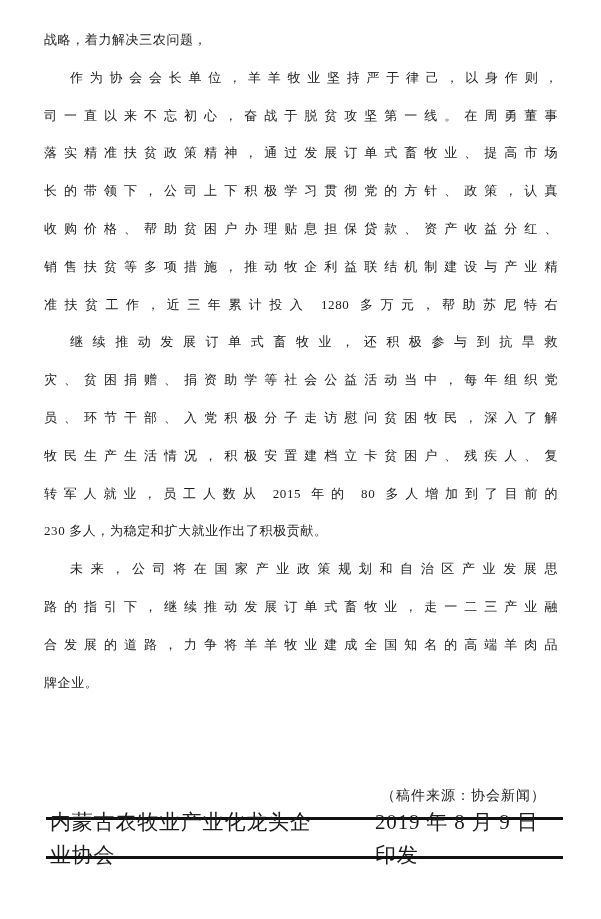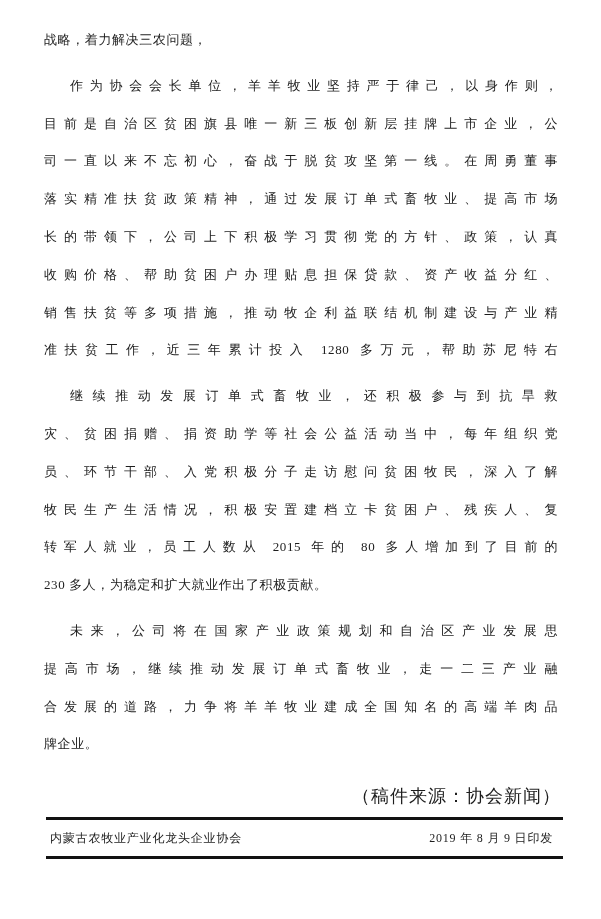--- a/index.html
+++ b/index.html
@@ -25,29 +25,29 @@
     line-height: 37.8px;
     font-size: 13px;
     letter-spacing: 0.6px;
     text-align: left;
   }
   .line.j {
     text-align: justify;
     text-align-last: justify;
     text-justify: distribute;
   }
-  .line.indent { text-indent: 2em; margin-top: 8px; }
+  .line.indent { text-indent: 2em; }
   .source-line {
     position: absolute;
-    left: 59px;
+    left: 44px;
     top: 783px;
     width: 514px;
     height: 26px;
     line-height: 26px;
-    font-size: 18px;
+    font-size: 14px;
     letter-spacing: 1px;
     text-align: right;
     padding-right: 12px;
   }
   .rule {
     position: absolute;
     left: 46px;
     width: 517px;
     height: 2.5px;
     background: #121212;
@@ -57,21 +57,21 @@
   .footer-row {
     position: absolute;
     left: 46px;
     top: 822px;
     width: 517px;
     height: 33px;
     line-height: 33px;
     display: flex;
     justify-content: space-between;
     align-items: center;
-    font-size: 12px;
+    font-size: 21px;
     letter-spacing: 0.8px;
     gap: 44px;
   }
   .footer-issuer { padding-left: 4px; }
   .footer-date { padding-right: 10px; }
   .page-number {
     position: absolute;
     left: 0;
     top: 923px;
     width: 100%;
@@ -82,35 +82,34 @@
   }
 </style>
 </head>
 <body>
 
 <div class="page">
 
   <div class="body-text">
       <div class="line">战略，着力解决三农问题，</div>
       <div class="line j indent">作为协会会长单位，羊羊牧业坚持严于律己，以身作则，</div>
-      <div class="line j">目前是自治区贫困旗县唯一新三板创新层挂牌上市企业，公</div>
       <div class="line j">司一直以来不忘初心，奋战于脱贫攻坚第一线。在周勇董事</div>
       <div class="line j">落实精准扶贫政策精神，通过发展订单式畜牧业、提高市场</div>
       <div class="line j">长的带领下，公司上下积极学习贯彻党的方针、政策，认真</div>
       <div class="line j">收购价格、帮助贫困户办理贴息担保贷款、资产收益分红、</div>
       <div class="line j">销售扶贫等多项措施，推动牧企利益联结机制建设与产业精</div>
       <div class="line j">准扶贫工作，近三年累计投入 1280 多万元，帮助苏尼特右</div>
       <div class="line j indent">继续推动发展订单式畜牧业，还积极参与到抗旱救</div>
       <div class="line j">灾、贫困捐赠、捐资助学等社会公益活动当中，每年组织党</div>
       <div class="line j">员、环节干部、入党积极分子走访慰问贫困牧民，深入了解</div>
       <div class="line j">牧民生产生活情况，积极安置建档立卡贫困户、残疾人、复</div>
       <div class="line j">转军人就业，员工人数从 2015 年的 80 多人增加到了目前的</div>
       <div class="line">230 多人，为稳定和扩大就业作出了积极贡献。</div>
       <div class="line j indent">未来，公司将在国家产业政策规划和自治区产业发展思</div>
-      <div class="line j">提高市场，继续推动发展订单式畜牧业，走一二三产业融</div>
+      <div class="line j">路的指引下，继续推动发展订单式畜牧业，走一二三产业融</div>
       <div class="line j">合发展的道路，力争将羊羊牧业建成全国知名的高端羊肉品</div>
       <div class="line">牌企业。</div>
     </div>
 
   <div class="source-line">（稿件来源：协会新闻）</div>
 
   <div class="rule rule-top"></div>
 
   <div class="footer-row">
     <span class="footer-issuer">内蒙古农牧业产业化龙头企业协会</span>

